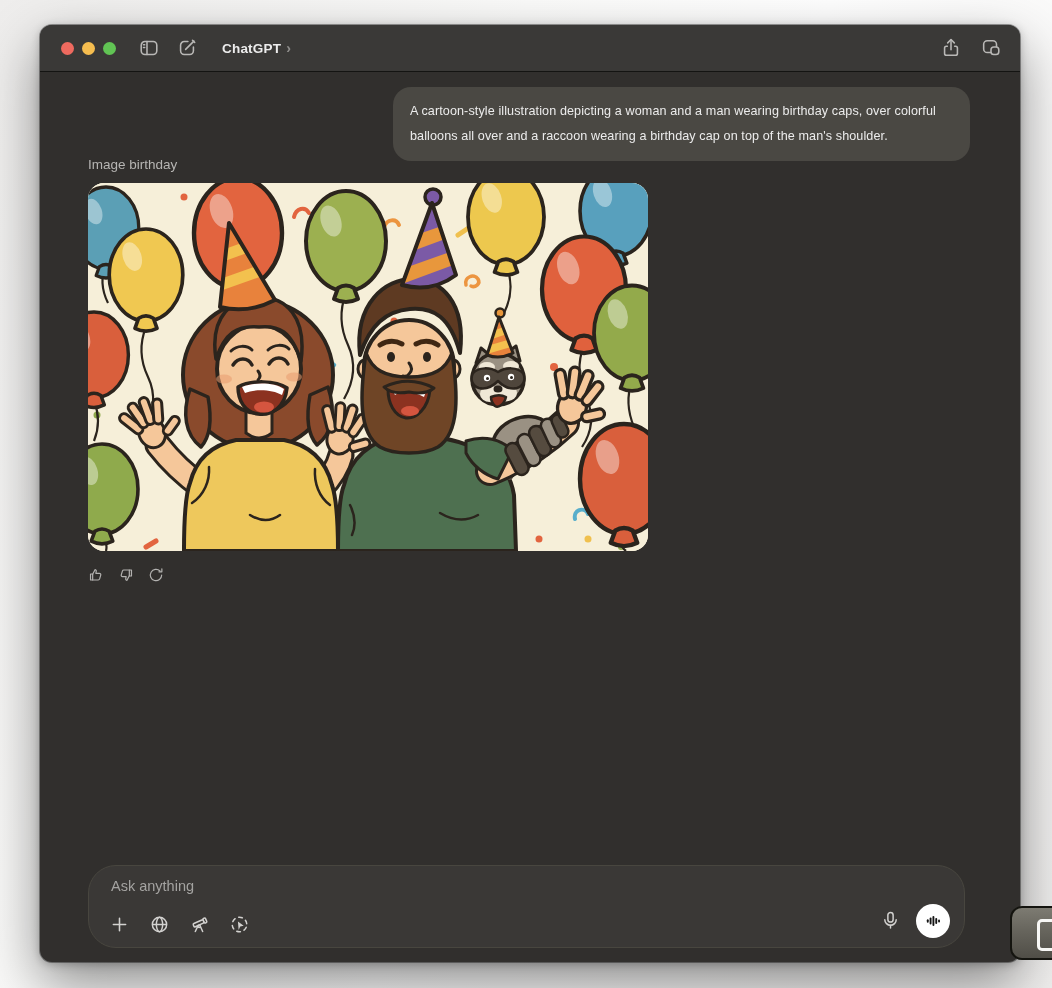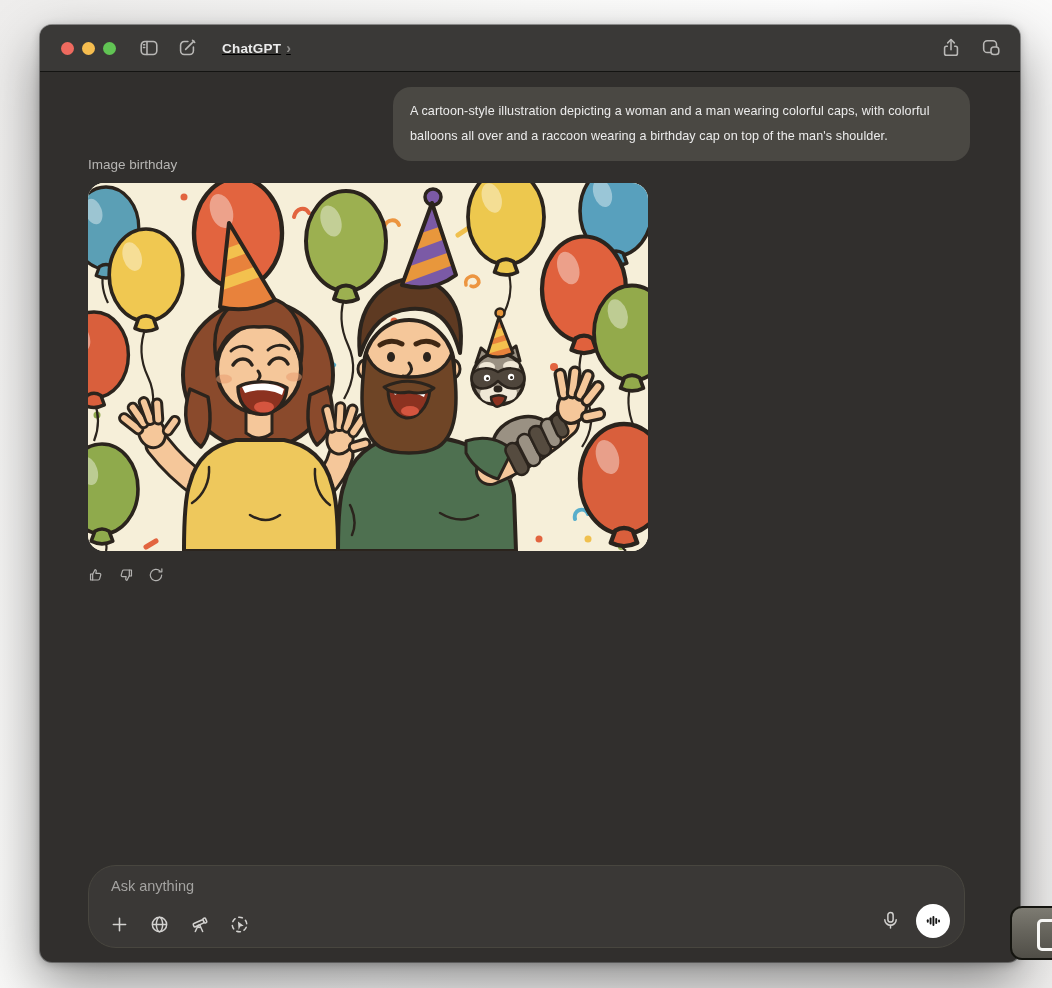--- a/index.html
+++ b/index.html
@@ -18,21 +18,21 @@
     position:absolute;left:0;top:0;right:0;height:46px;
     background:#3a3937;border-bottom:1px solid #141412;
     border-radius:12px 12px 0 0;
     display:flex;align-items:center;
   }
   .lights{display:flex;gap:8px;margin-left:21px;}
   .light{width:13px;height:13px;border-radius:50%;}
   .tb-icon{color:#b9b8b6;display:flex;align-items:center;justify-content:center;width:26px;height:26px;cursor:default;}
   .tb-icon svg{display:block;}
   .tb-left{display:flex;gap:12px;margin-left:20px;}
-  .win-title{margin-left:22px;display:flex;align-items:baseline;gap:5px;text-decoration:underline;}
+  .win-title{margin-left:22px;display:flex;align-items:baseline;gap:5px;}
   .win-title .t{color:#ececec;font-size:13.5px;font-weight:bold;letter-spacing:.2px;}
   .win-title .c{color:#8f8e8c;font-size:14px;font-weight:bold;}
   .tb-right{margin-left:auto;margin-right:16px;display:flex;gap:14px;}
 
   .bubble{
     position:absolute;right:50px;top:62px;width:577px;box-sizing:border-box;
     background:#4a4843;border-radius:18px;padding:12px 17px;
     color:#ececec;font-size:12.6px;line-height:25px;letter-spacing:.1px;
   }
   .img-status{position:absolute;left:48px;top:132px;color:#b6b5b3;font-size:13.5px;}
@@ -113,21 +113,21 @@
       <div class="tb-icon">
         <svg width="22" height="22" viewBox="0 0 24 24" fill="none" stroke="currentColor" stroke-width="1.7" stroke-linecap="round" stroke-linejoin="round">
           <rect x="4" y="4" width="14" height="13" rx="4"></rect>
           <rect x="12" y="11" width="8.5" height="8" rx="3" fill="#3a3937"></rect>
         </svg>
       </div>
     </div>
   </div>
 
   <div class="bubble">
-    <span>A cartoon-style illustration depicting a woman and a man wearing colorful caps, with colorful balloons all over and a raccoon wearing a birthday cap on top of the man's shoulder.</span>
+    <span>A cartoon-style illustration depicting a woman and a man wearing birthday caps, over colorful balloons all over and a raccoon wearing a birthday cap on top of the man's shoulder.</span>
   </div>
 
   <div class="img-status">Image birthday</div>
 
   <div class="gen-image" role="img" aria-label="Cartoon illustration of a smiling woman and a bearded man wearing striped birthday party hats and waving, surrounded by colorful balloons and confetti, with a raccoon in a tiny party hat perched on the man's shoulder.">
     <svg width="560" height="368" viewBox="0 0 560 368">
       <defs>
         <symbol id="balloon" overflow="visible">
           <g stroke="#2b241d" stroke-width="4" stroke-linejoin="round">
             <ellipse rx="40" ry="50" fill="currentColor"></ellipse>

